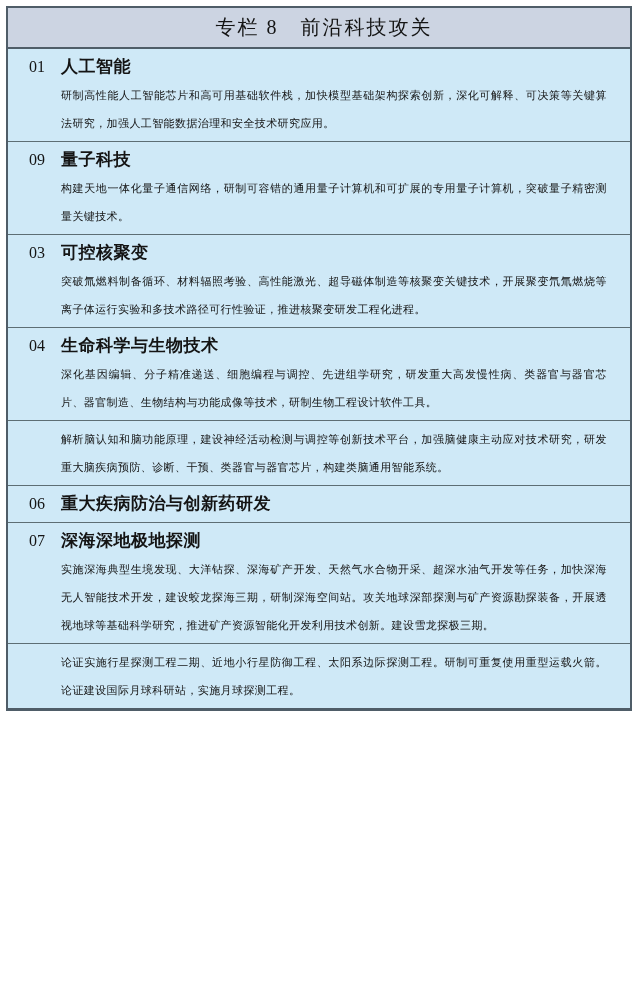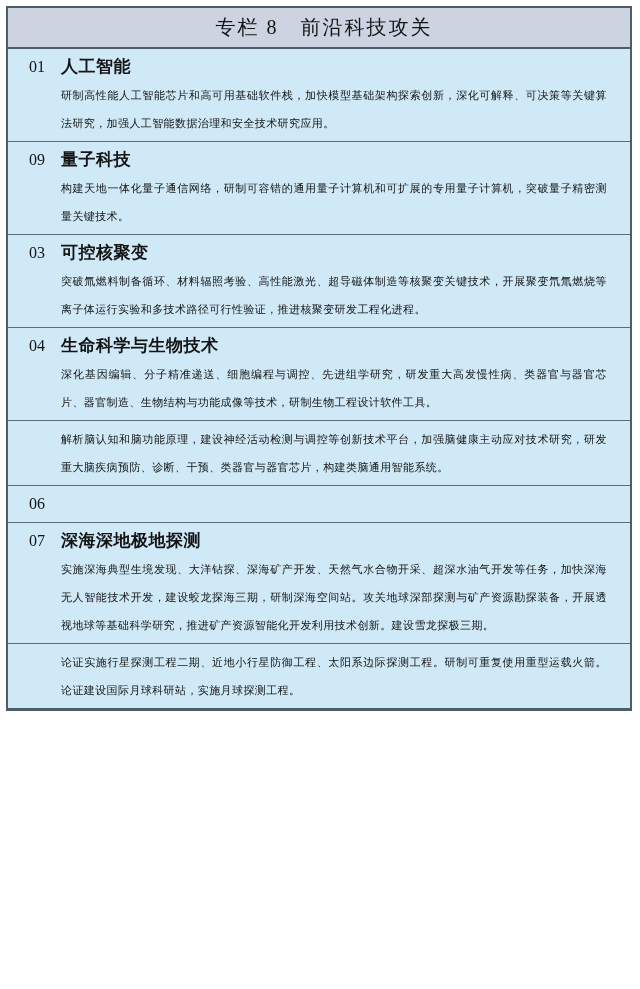--- a/index.html
+++ b/index.html
@@ -109,20 +109,21 @@
       <div class="sec-body">深化基因编辑、分子精准递送、细胞编程与调控、先进组学研究，研发重大高发慢性病、类器官与器官芯片、器官制造、生物结构与功能成像等技术，研制生物工程设计软件工具。</div>
     </div>
 
     <div class="section">
       <div class="sec-body">解析脑认知和脑功能原理，建设神经活动检测与调控等创新技术平台，加强脑健康主动应对技术研究，研发重大脑疾病预防、诊断、干预、类器官与器官芯片，构建类脑通用智能系统。</div>
     </div>
 
     <div class="section">
       <div class="sec-head">
         <span class="sec-num">06</span>
+        <span class="sec-title">重大疾病防治与创新药研发</span>
       </div>
     </div>
 
     <div class="section">
       <div class="sec-head">
         <span class="sec-num">07</span>
         <span class="sec-title">深海深地极地探测</span>
       </div>
       <div class="sec-body">实施深海典型生境发现、大洋钻探、深海矿产开发、天然气水合物开采、超深水油气开发等任务，加快深海无人智能技术开发，建设蛟龙探海三期，研制深海空间站。攻关地球深部探测与矿产资源勘探装备，开展透视地球等基础科学研究，推进矿产资源智能化开发利用技术创新。建设雪龙探极三期。</div>
     </div>

